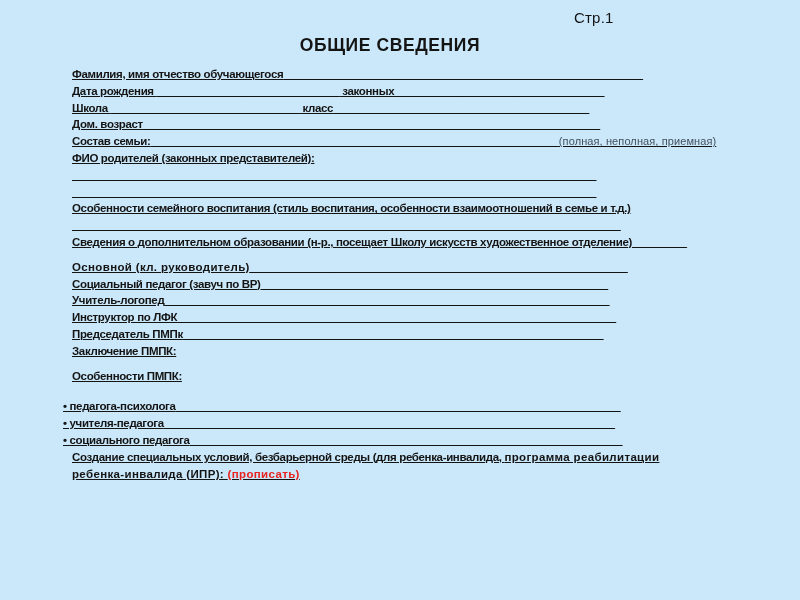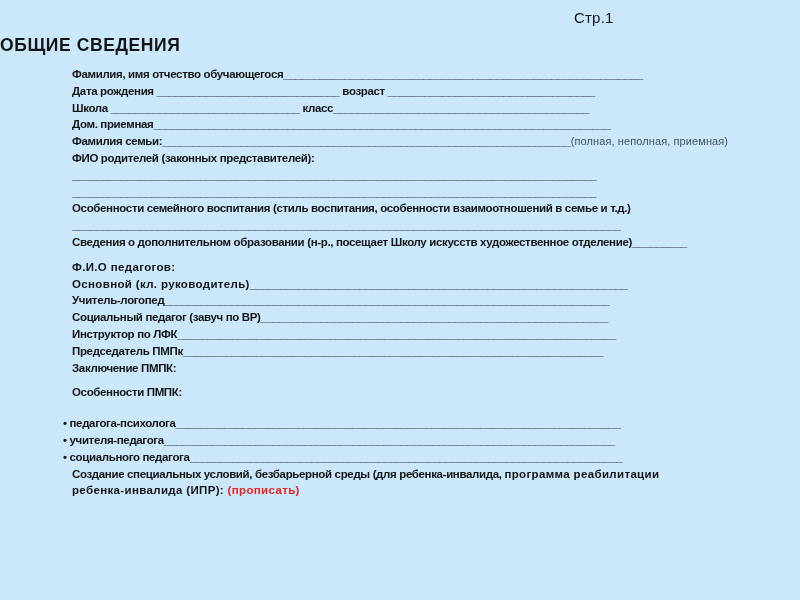--- a/index.html
+++ b/index.html
@@ -25,30 +25,31 @@
     left: 574px;
     font-size: 15px;
     font-weight: 400;
     letter-spacing: 0.2px;
   }
   .page-title {
     position: absolute;
     top: 35px;
     left: 0;
     width: 780px;
-    text-align: left;
+    text-align: center;
     font-size: 17.5px;
     font-weight: 700;
     letter-spacing: 0.6px;
   }
   .lines {
     position: absolute;
     top: 66px;
     left: 0;
     right: 4px;
+    text-decoration: underline;
   }
   .line {
     height: 16.8px;
     line-height: 16.8px;
     padding-left: 72px;
     white-space: nowrap;
     overflow: hidden;
     font-size: 11.5px;
     font-weight: 700;
     letter-spacing: -0.35px;
@@ -75,35 +76,34 @@
   }
 </style>
 </head>
 <body style="background: rgb(203, 232, 250); color: rgb(20, 20, 20);">
 
 <div id="slide">
   <div class="page-number">Стр.1</div>
   <div class="page-title">ОБЩИЕ СВЕДЕНИЯ</div>
   <div class="lines">
       <div class="line"><span class="txt">Фамилия, имя отчество обучающегося</span><span class="fill">___________________________________________________________</span></div>
-      <div class="line"><span class="txt">Дата рождения </span><span class="fill">______________________________</span><span class="txt"> возраст </span><span class="fill">__________________________________</span></div>
+      <div class="line"><span class="txt">Дата рождения </span><span class="fill">______________________________</span><span class="txt"> законных </span><span class="fill">__________________________________</span></div>
       <div class="line"><span class="txt">Школа </span><span class="fill">_______________________________</span><span class="txt"> класс</span><span class="fill">__________________________________________</span></div>
-      <div class="line"><span class="txt">Дом. приемная</span><span class="fill">___________________________________________________________________________</span></div>
-      <div class="line"><span class="txt">Фамилия семьи:</span><span class="fill">___________________________________________________________________</span><span class="txt paren" style="color: rgb(66, 80, 92);">(полная, неполная, приемная)</span></div>
+      <div class="line"><span class="txt">Дом. возраст</span><span class="fill">___________________________________________________________________________</span></div>
+      <div class="line"><span class="txt">Состав семьи:</span><span class="fill">___________________________________________________________________</span><span class="txt paren" style="color: rgb(66, 80, 92);">(полная, неполная, приемная)</span></div>
       <div class="line"><span class="txt"> ФИО родителей (законных представителей):</span></div>
       <div class="line"><span class="fill">______________________________________________________________________________________</span></div>
       <div class="line"><span class="fill">______________________________________________________________________________________</span></div>
       <div class="line"><span class="txt">Особенности семейного воспитания (стиль воспитания, особенности взаимоотношений в семье и т.д.)</span></div>
       <div class="line"><span class="fill">__________________________________________________________________________________________</span></div>
       <div class="line"><span class="txt">Сведения о дополнительном образовании (н-р., посещает Школу искусств художественное отделение)</span><span class="fill">_________</span></div>
       <div class="line spacer-sm"></div>
-      <div class="line"><span class="txt wide">Ф.И.О педагогов:</span></div>
       <div class="line"><span class="txt wide">Основной (кл. руководитель)</span><span class="fill">______________________________________________________________</span></div>
+      <div class="line"><span class="txt">Социальный педагог (завуч по ВР)</span><span class="fill">_________________________________________________________</span></div>
       <div class="line"><span class="txt">Учитель-логопед</span><span class="fill">_________________________________________________________________________</span></div>
-      <div class="line"><span class="txt">Социальный педагог (завуч по ВР)</span><span class="fill">_________________________________________________________</span></div>
       <div class="line"><span class="txt">Инструктор по ЛФК</span><span class="fill">________________________________________________________________________</span></div>
       <div class="line"><span class="txt">Председатель ПМПк</span><span class="fill">_____________________________________________________________________</span></div>
       <div class="line"><span class="txt">Заключение ПМПК:</span></div>
       <div class="line spacer-sm"></div>
       <div class="line"><span class="txt">Особенности ПМПК:</span></div>
       <div class="line spacer-lg"></div>
       <div class="line bullet"><span class="txt">• педагога-психолога</span><span class="fill">_________________________________________________________________________</span></div>
       <div class="line bullet"><span class="txt">• учителя-педагога</span><span class="fill">__________________________________________________________________________</span></div>
       <div class="line bullet"><span class="txt">• социального педагога</span><span class="fill">_______________________________________________________________________</span></div>
       <div class="line"><span class="txt">Создание специальных условий, безбарьерной среды (для ребенка-инвалида, </span><span class="txt wide">программа реабилитации</span></div>

